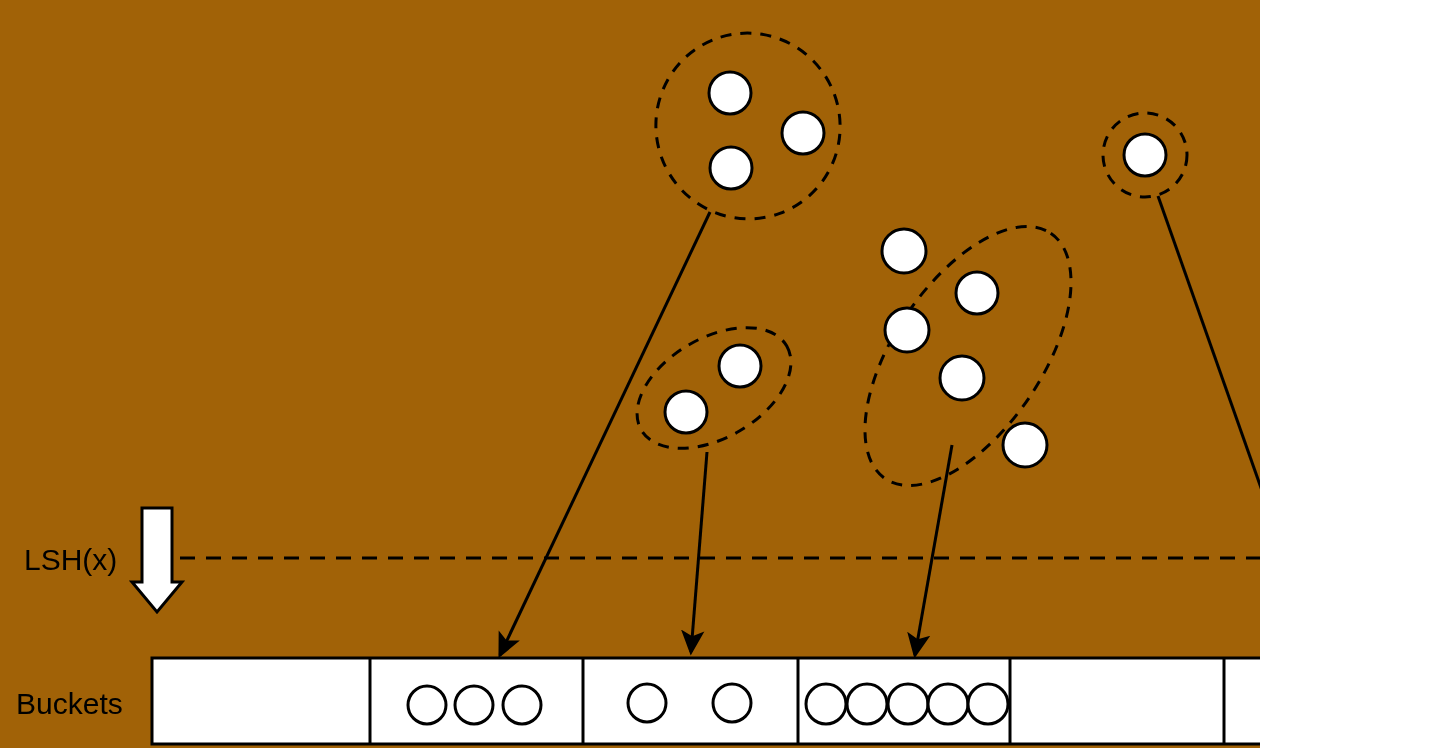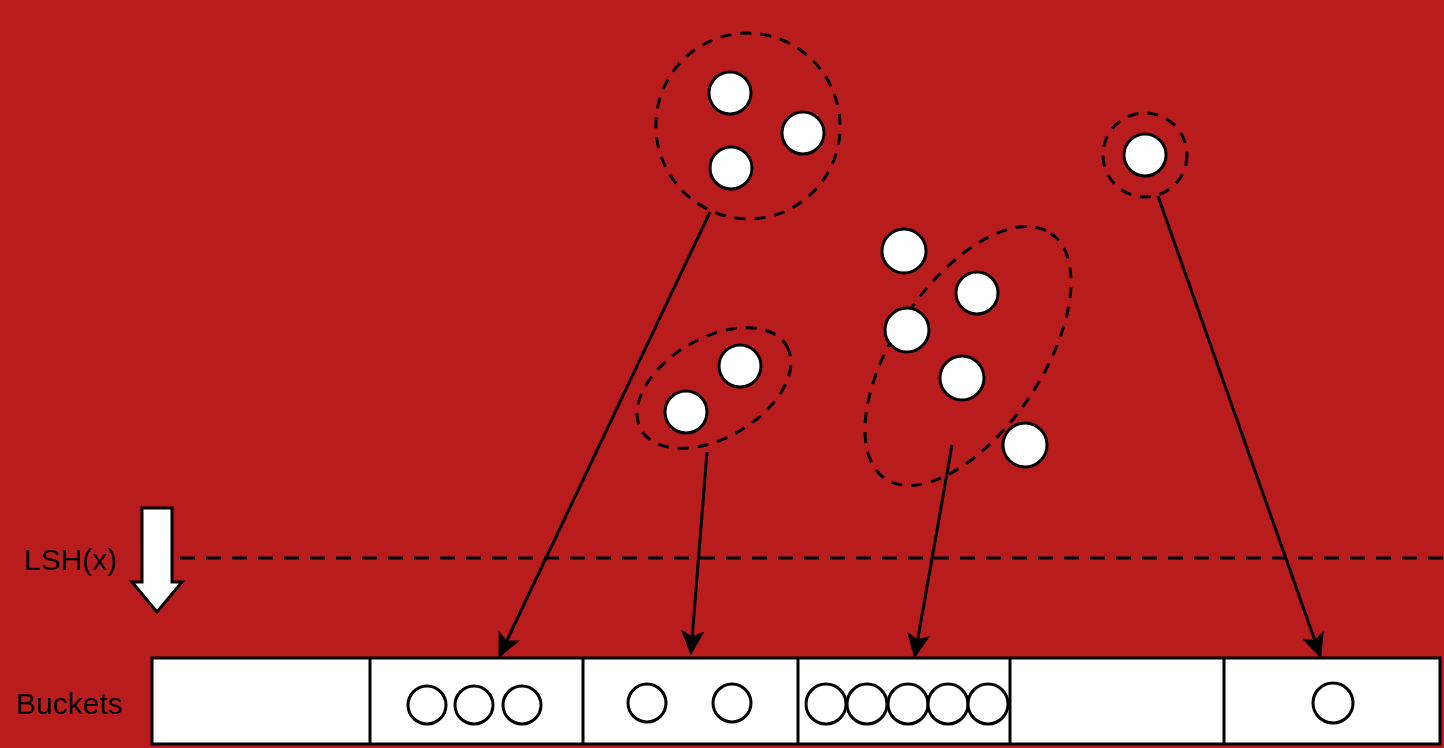--- a/index.html
+++ b/index.html
@@ -5,23 +5,23 @@
   html, body {
     margin: 0;
     padding: 0;
     background: #ffffff;
   }
   body {
     font-family: "Liberation Sans", sans-serif;
   }
   #stage {
     position: relative;
-    width: 1444px;
+    width: 1260px;
     height: 748px;
-    background: #b91c1c;
+    background: #a16207;
     overflow: hidden;
   }
   #diagram-svg {
     position: absolute;
     left: 0;
     top: 0;
     width: 1444px;
     height: 748px;
   }
   text.label {

